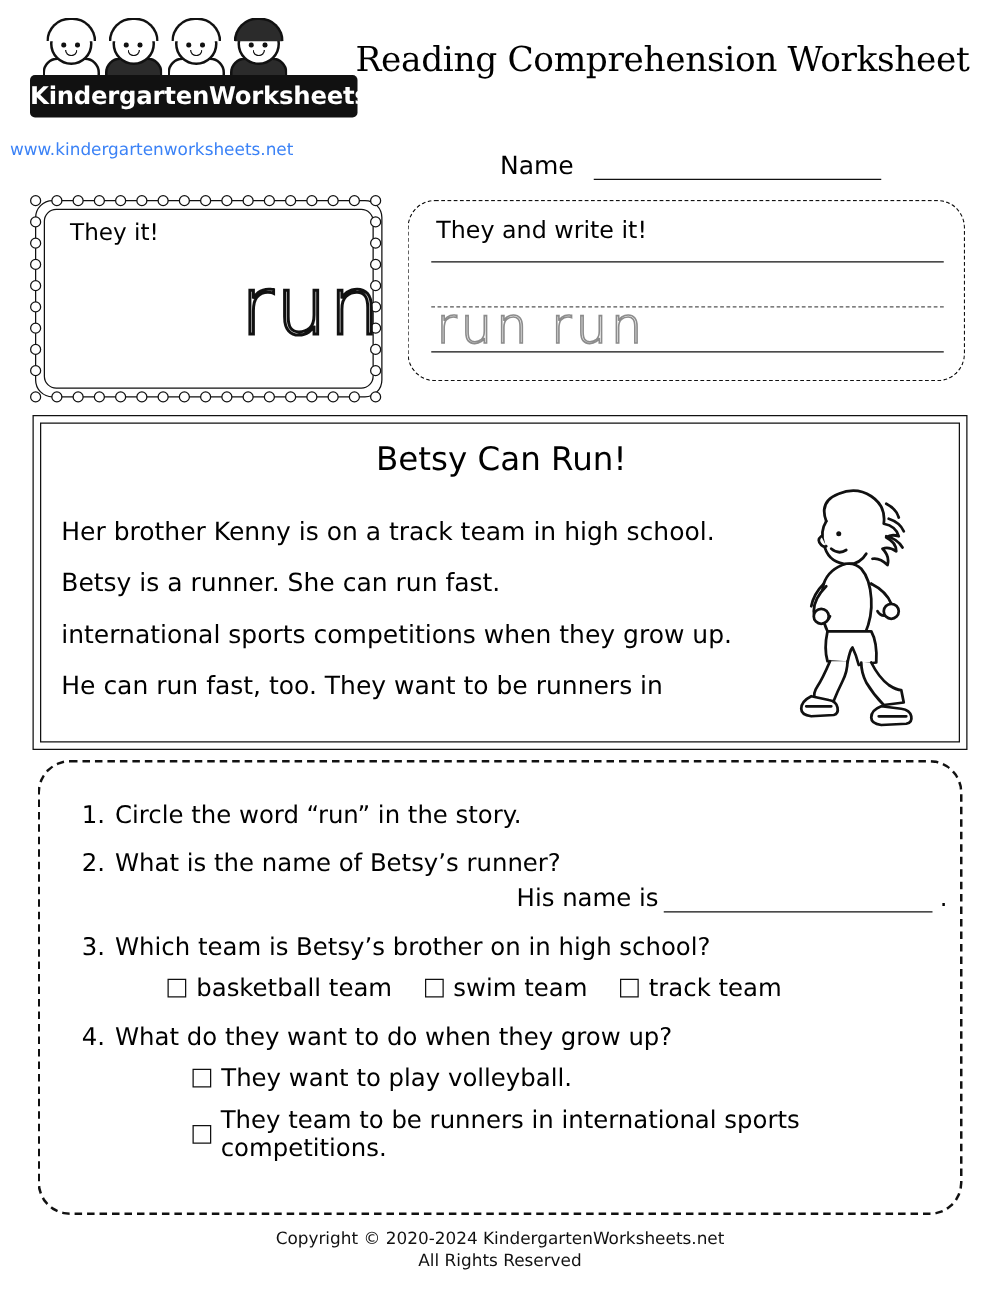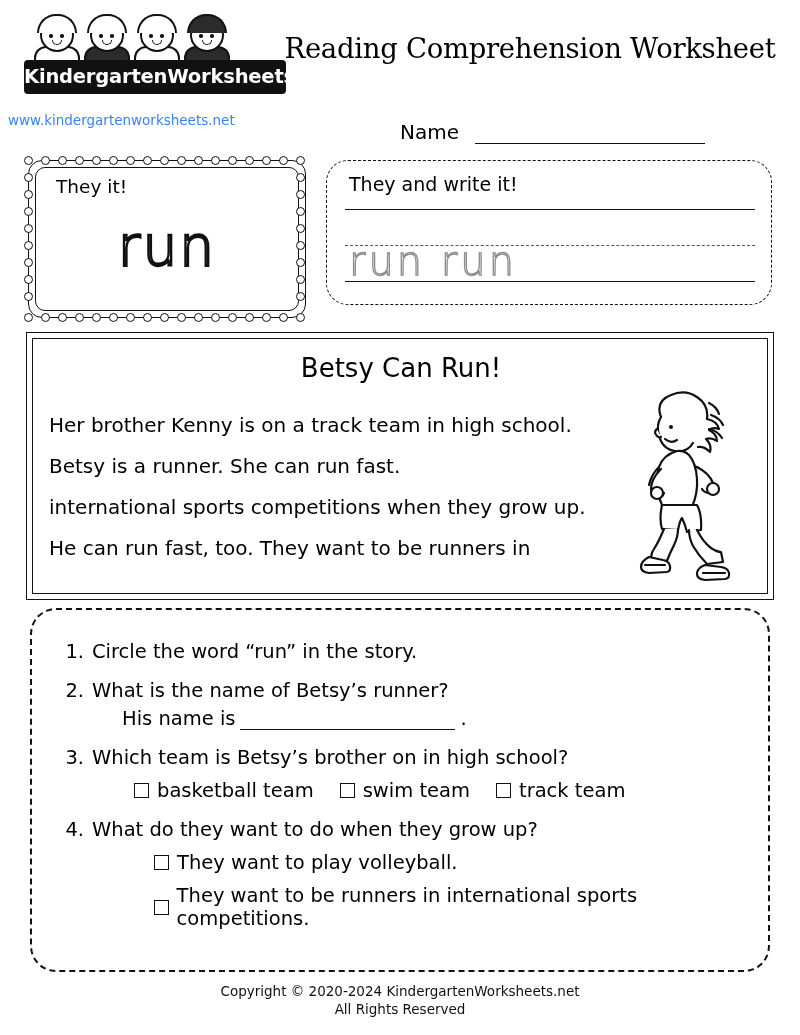--- a/index.html
+++ b/index.html
@@ -165,23 +165,23 @@
   .color-label {
     position: absolute;
     left: 28px; top: 16px;
     font-family: "DejaVu Sans", sans-serif;
     font-size: 18.5px;
   }
   .outline-word {
     position: absolute;
     left: 0; top: 36px;
     width: 278px;
-    text-align: center;
-    font-family: "DejaVu Sans", sans-serif;
-    font-size: 55px;
+    text-align: right;
+    font-family: "DejaVu Sans", sans-serif;
+    font-size: 64px;
     font-weight: 300;
     line-height: 100px;
     color: #fff;
     -webkit-text-stroke: 2.4px #111;
     letter-spacing: 2px;
   }
 
   
   .trace-box {
     position: absolute;
@@ -277,20 +277,21 @@
     margin-top: 16px;
   }
   .q .num { width: 26px; flex: 0 0 26px; text-align: right; margin-right: 8px; }
   .q .txt { flex: 1; }
   .answer-row {
     margin-left: 64px;
     margin-top: 5px;
     display: flex;
     align-items: flex-end;
     font-size: 19.5px;
+    justify-content: flex-end;
   }
   .answer-line {
     width: 215px;
     border-bottom: 1.5px solid #111;
     height: 18px;
     margin: 0 6px 0 4px;
   }
   .choices {
     margin-left: 76px;
     margin-top: 10px;
@@ -530,21 +531,21 @@
         <span class="num">4.</span>
         <span class="txt">What do they want to do when they grow up?</span>
       </div>
       <div class="choices-stack">
         <div class="choice">
           <span class="cb"></span>
           <span>They want to play volleyball.</span>
         </div>
         <div class="choice">
           <span class="cb"></span>
-          <span>They want to be runners in international sports competitions.</span>
+          <span>They team to be runners in international sports competitions.</span>
         </div>
       </div>
 
     </div>
   </div>
 
   <div class="footer">
     <div>Copyright © 2020-2024 KindergartenWorksheets.net</div>
     <div>All Rights Reserved</div>
   </div>

